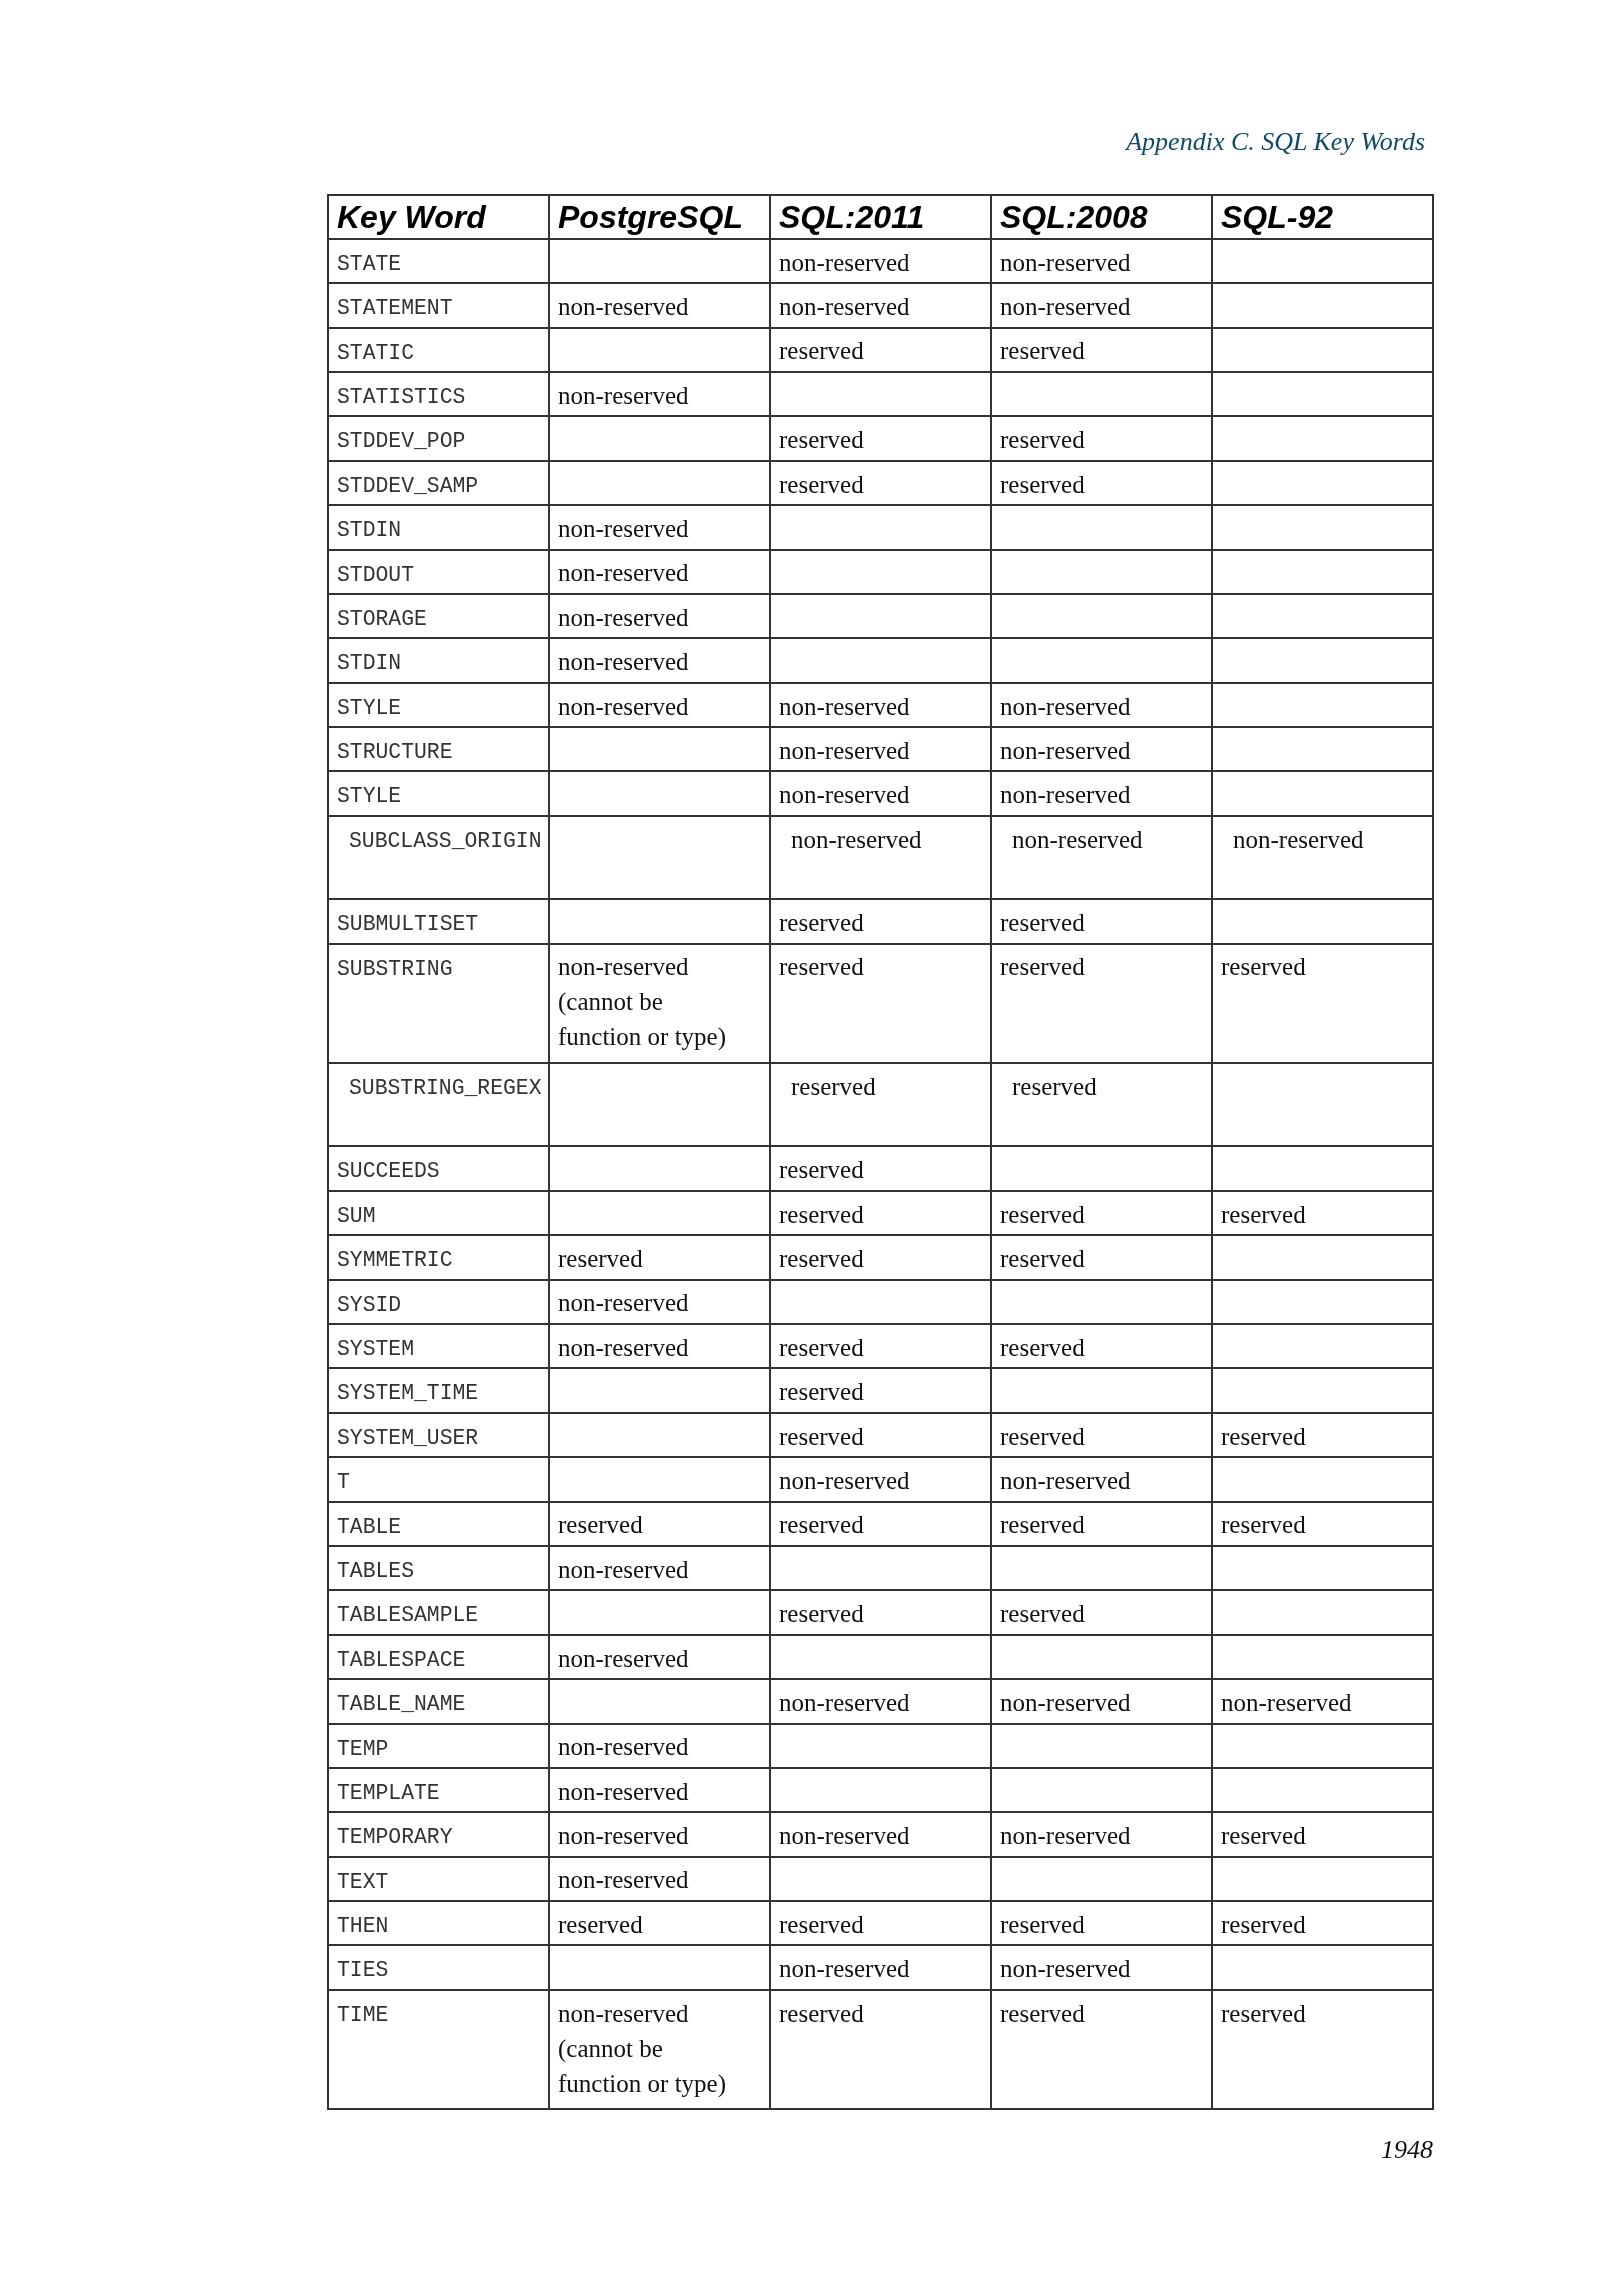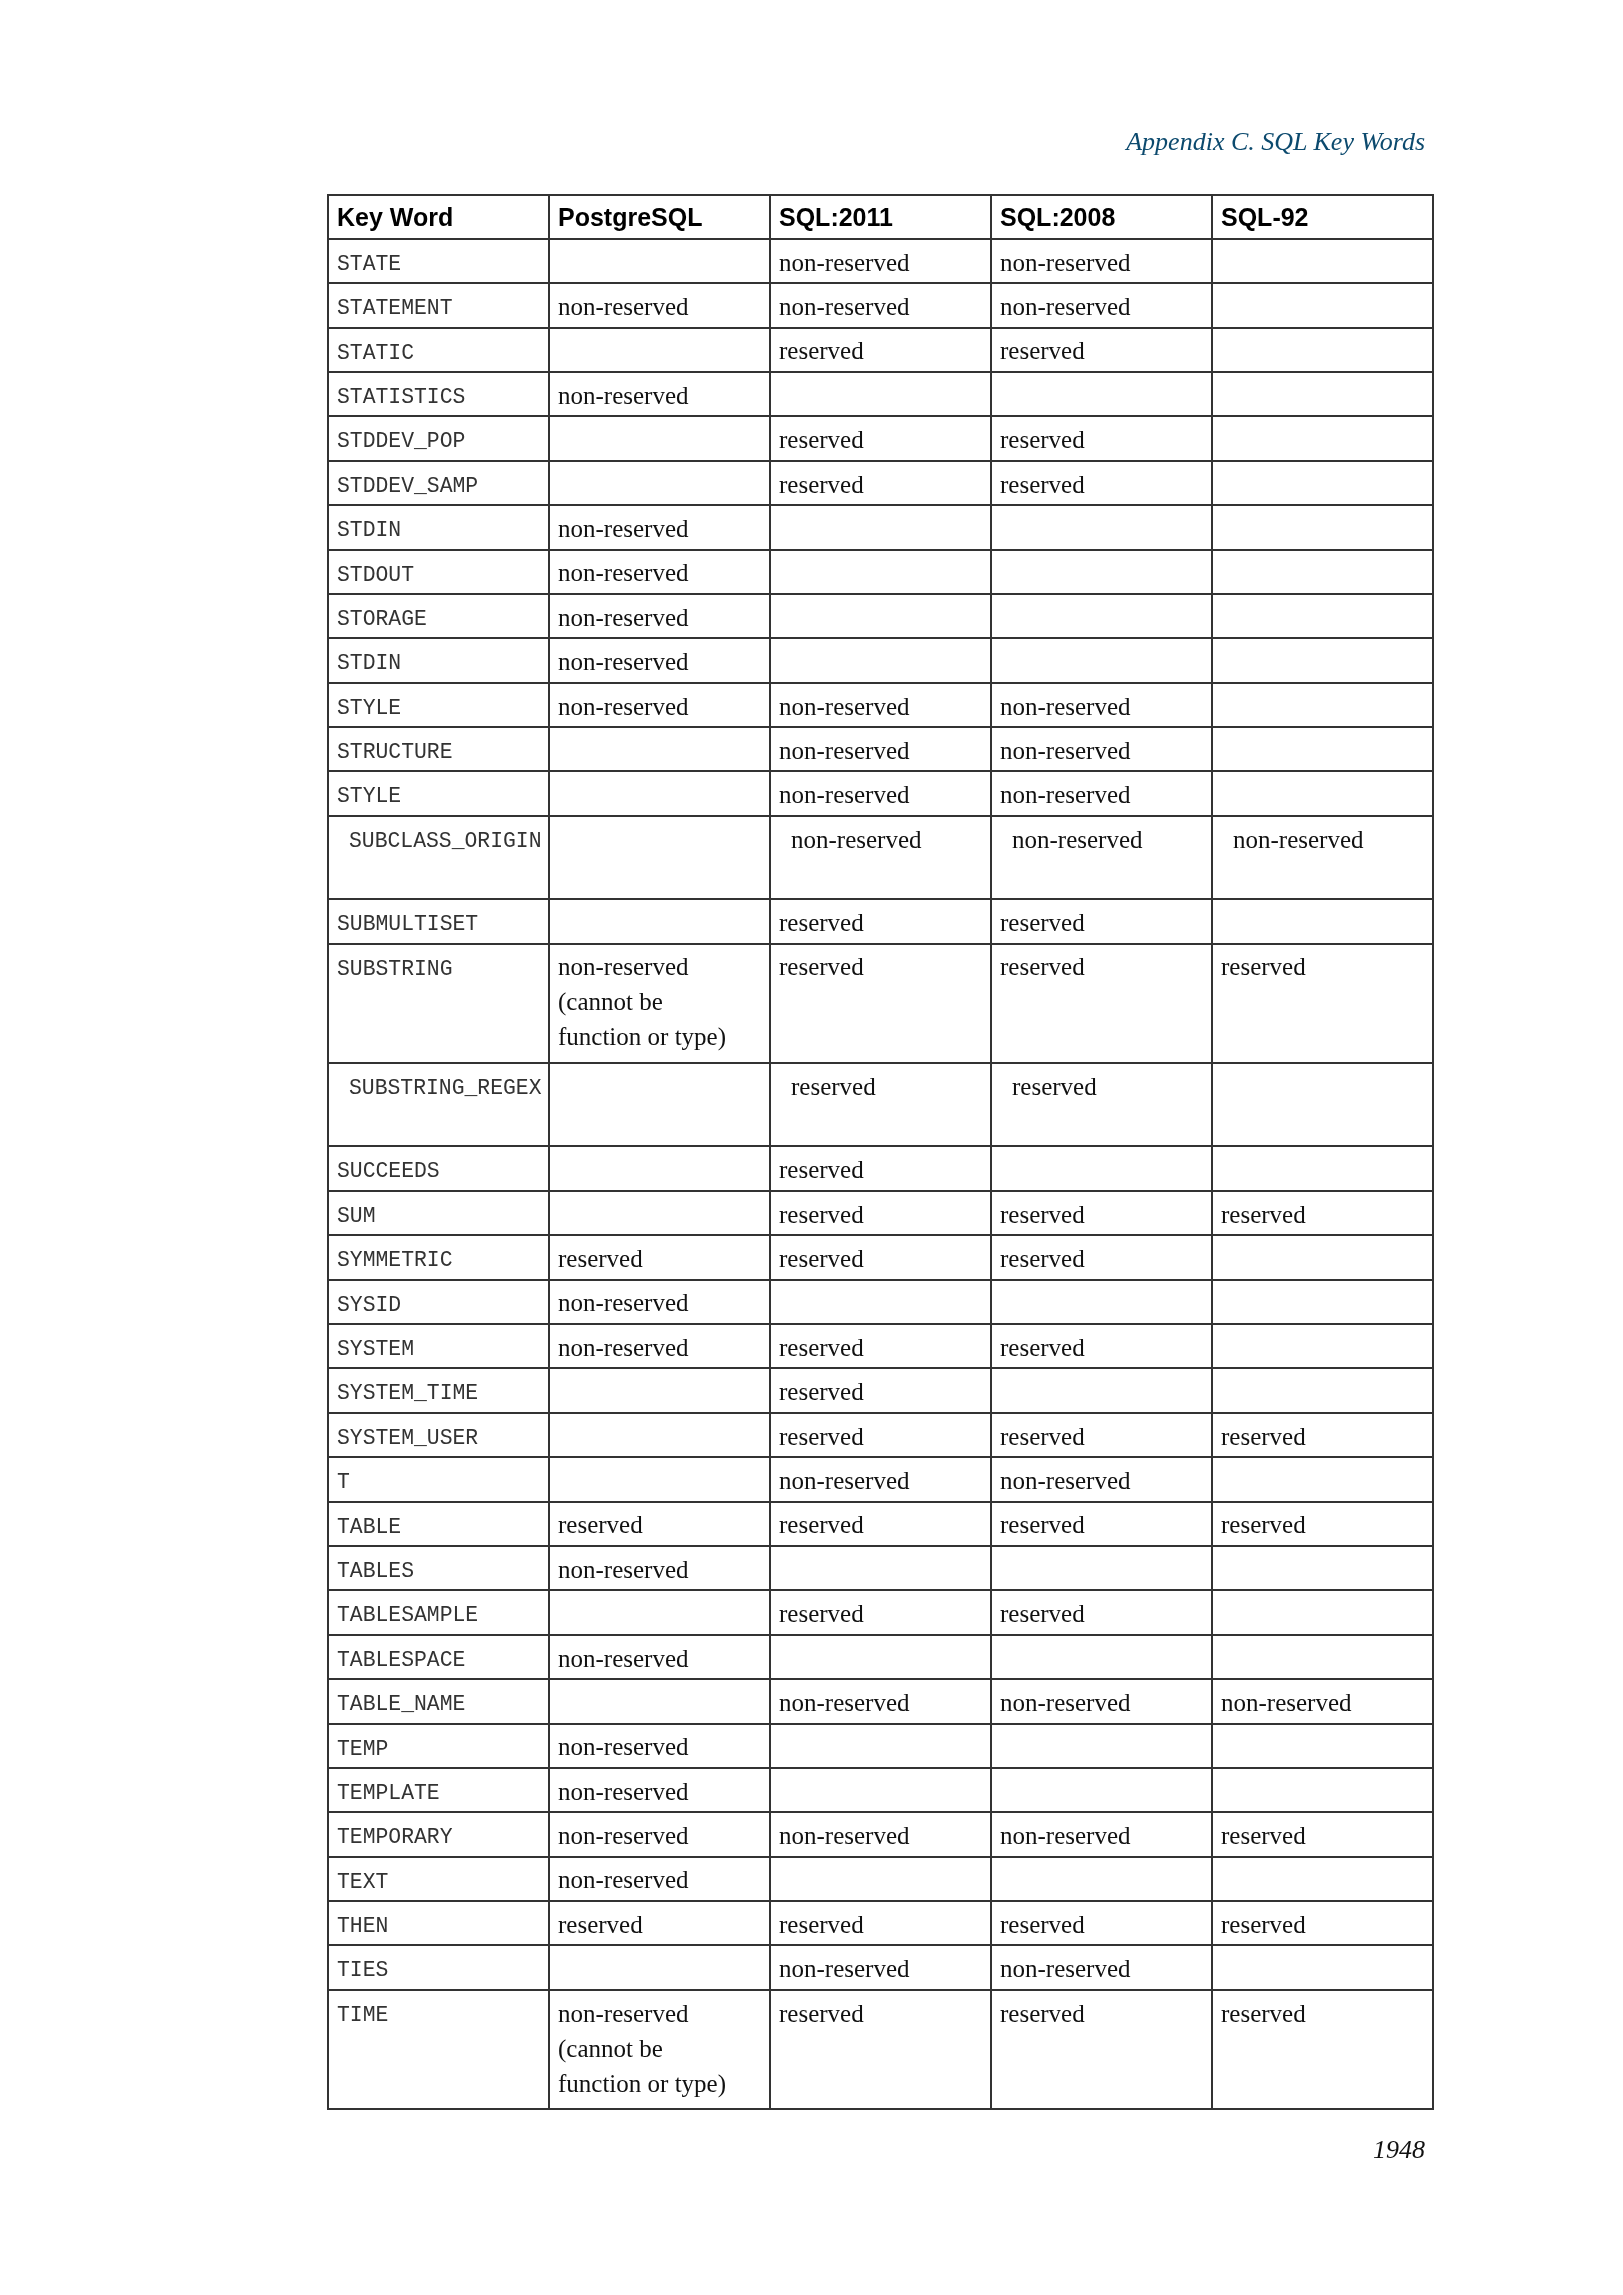--- a/index.html
+++ b/index.html
@@ -3,37 +3,38 @@
 <meta charset="utf-8">
 <style>
   html, body { margin: 0; padding: 0; background: #ffffff; }
   body { width: 1623px; height: 2295px; position: relative; overflow: hidden; }
   .running-header {
     position: absolute; right: 198px; top: 127px;
     font-family: "Liberation Serif", serif; font-style: italic;
     font-size: 26px; color: #0c4a6e;
   }
   .page-number {
-    position: absolute; right: 198px; top: 2135px;
+    position: absolute; right: 190px; top: 2135px;
     font-family: "Liberation Serif", serif; font-style: italic;
     font-size: 26px; color: #111;
   }
   table.kw {
     position: absolute; left: 327px; top: 194px;
     width: 1107px; border-collapse: collapse; table-layout: fixed;
   }
   table.kw col { width: 221px; }
   table.kw th, table.kw td {
     border: 2px solid #333; vertical-align: top; text-align: left;
     padding: 0 8px; overflow: visible; white-space: nowrap;
   }
   table.kw th {
     font-family: "Liberation Sans", sans-serif; font-weight: bold;
-    font-size: 25px; color: #000; height: 41px; line-height: 41px;
+    font-size: 32px; color: #000; height: 41px; line-height: 41px;
     padding-top: 0.8px;
+    font-style: italic;
   }
   table.kw td {
     font-family: "Liberation Serif", serif; font-size: 25px; color: #111;
     line-height: 35px; padding-top: 4.8px; padding-bottom: 2.4px;
   }
   table.kw td.kwcell {
     font-family: "Liberation Mono", monospace; font-size: 21.4px; color: #333;
     padding-top: 8px; line-height: 32px; margin-left: 24px;
   }
   table.kw tr.r { height: 43px; }

